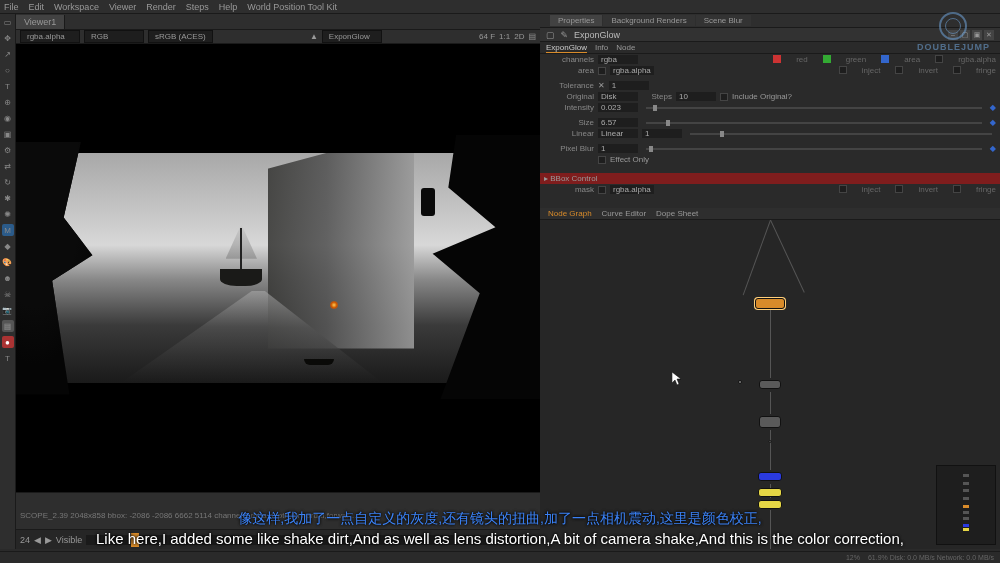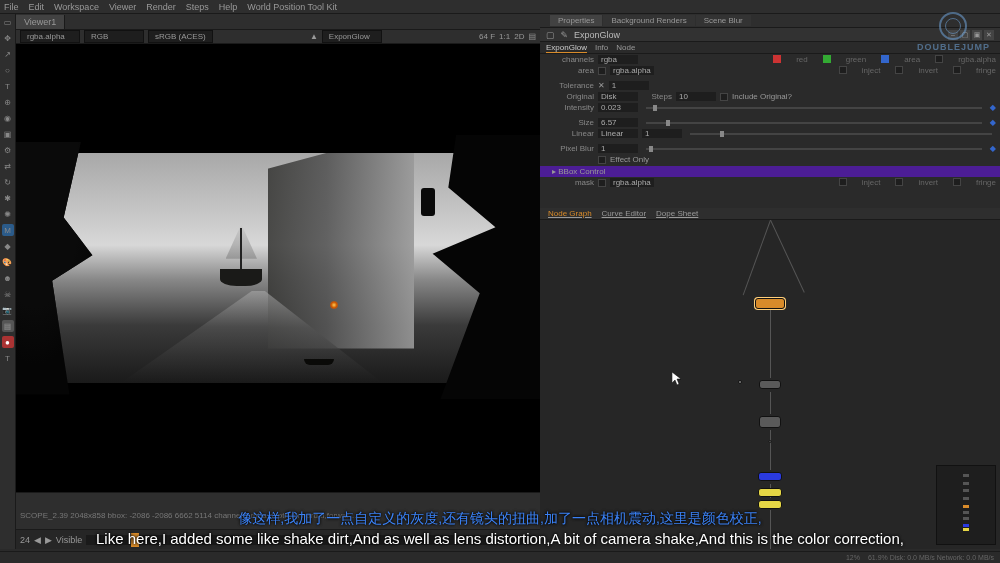--- a/index.html
+++ b/index.html
@@ -65,24 +65,24 @@
 .ptabs span.active { color:#ccc; border-bottom:1px solid #d88b2a; }
 .prow { display:flex; align-items:center; height:11px; padding:0 4px; gap:4px; }
 .prow .lbl { width:50px; text-align:right; color:#888; }
 .prow .fld { background:#1e1e1e; padding:0 3px; min-width:40px; height:9px; line-height:9px; color:#aaa; }
 .prow .drop { background:#1e1e1e; padding:0 3px; min-width:40px; height:9px; line-height:9px; color:#aaa; }
 .prow .slider { flex:1; height:2px; background:#444; margin:0 4px; position:relative; }
 .prow .slider .knob { position:absolute; top:-2px; width:4px; height:6px; background:#888; }
 .prow .chk { width:8px; height:8px; background:#1e1e1e; border:1px solid #444; }
 .prow .swatch { width:8px; height:8px; }
 .prow .end { margin-left:auto; display:flex; gap:15px; color:#666; }
-.section { padding:1px 12px; color:#999; background:#4c1d95; margin-top:1px; }
-
-
-.ngtabbar { height:12px; background:#2e2e2e; border-bottom:1px solid #1a1a1a; display:flex; align-items:center; gap:10px; padding-left:8px; font-size:8px;text-decoration:underline; }
+.section { padding:1px 4px; color:#999; background:#7f1d1d; margin-top:8px; }
+
+
+.ngtabbar { height:12px; background:#2e2e2e; border-bottom:1px solid #1a1a1a; display:flex; align-items:center; gap:10px; padding-left:8px; font-size:8px; }
 .ngtabbar span.active { color:#d88b2a; }
 .nodegraph { flex:1; background:#262626; position:relative; overflow:hidden; }
 .wire { position:absolute; background:#555; }
 .node { position:absolute; left:50%; transform:translateX(-50%); border-radius:3px; border:1px solid #111; }
 .minimap { position:absolute; right:4px; bottom:4px; width:60px; height:80px; background:#1e1e1e; border:1px solid #111; }
 .minimap .mn { position:absolute; left:45%; width:6px; height:3px; background:#555; }
 
 .cursor-arrow { position:absolute; left:672px; top:372px; width:10px; height:14px; }
 .cursor-arrow svg { width:100%; height:100%; }
 

